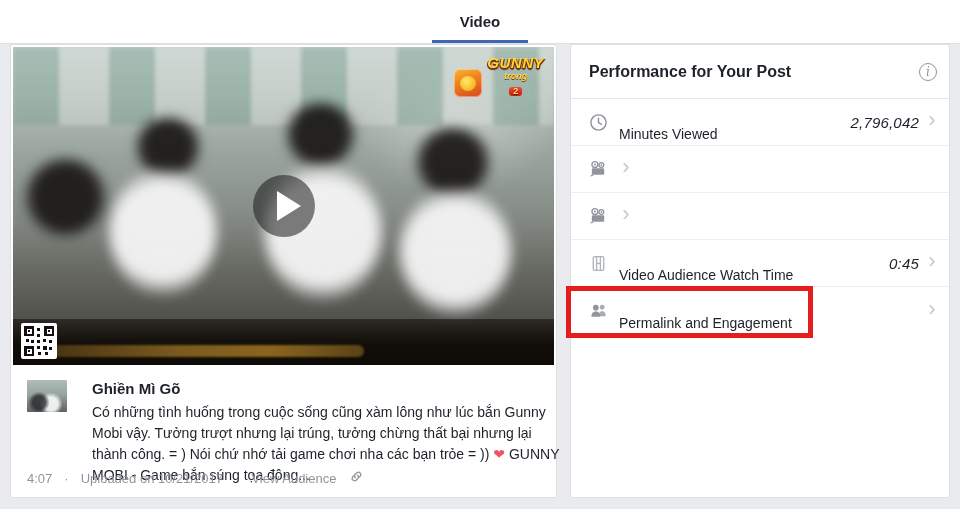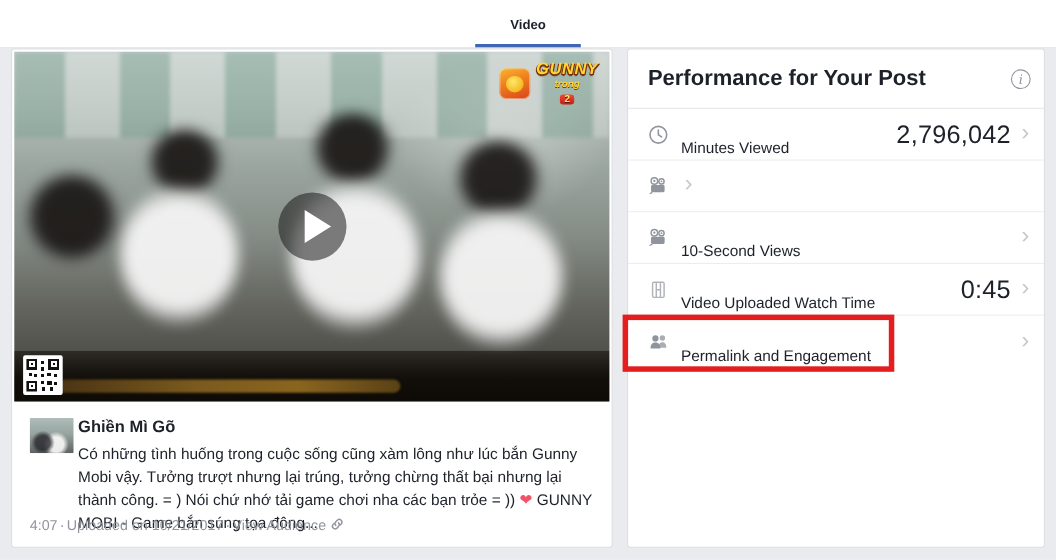--- a/index.html
+++ b/index.html
@@ -3,21 +3,21 @@
 <meta charset="utf-8">
 <style>
   * { margin:0; padding:0; box-sizing:border-box; }
   html,body { width:960px; height:509px; overflow:hidden; }
   body { font-family:"Liberation Sans","DejaVu Sans",sans-serif; background:#e9ebee; position:relative; }
 
   
   .tabbar { height:44px; background:#fff; border-bottom:1px solid #dddfe2;
             display:flex; justify-content:center; align-items:stretch; gap:0; }
   .tab { width:96px; display:flex; align-items:center; justify-content:center;
-         font-size:12px; color:#616770; cursor:pointer; position:relative; margin:0 8px; }
+         font-size:15px; color:#616770; cursor:pointer; position:relative; margin:0 8px; }
   .tab.active { color:#1d2129; font-weight:bold; }
   .tab.active::after { content:""; position:absolute; left:0; right:0; bottom:0; height:3px; background:#4267b2; }
 
   
   .card { position:absolute; top:44px; background:#fff; border:1px solid #dddfe2; border-radius:3px; }
   .card-left  { left:10px;  width:547px; height:454px; }
   .card-right { left:570px; width:380px; height:454px; }
 
   
   .video-wrap { margin:2px; height:318px; position:relative; overflow:hidden; background:
@@ -30,65 +30,65 @@
   .hair  { background:radial-gradient(circle, rgba(25,22,20,0.92) 0 55%, transparent 75%); }
   .shirt { background:radial-gradient(circle, rgba(245,245,245,0.95) 0 55%, transparent 78%); }
 
   .bottom-band { position:absolute; left:0; right:0; bottom:0; height:46px;
       background:linear-gradient(180deg, rgba(18,13,8,0.55), rgba(16,12,7,0.97) 55%, #0e0a06); }
   .log { position:absolute; left:40px; right:190px; bottom:8px; height:12px; border-radius:8px;
       background:linear-gradient(90deg,#4a3414,#7a5a1e 40%,#8a651f 70%,#5a4216); filter:blur(1px); }
   .qr { position:absolute; left:8px; bottom:6px; width:36px; height:36px; background:#fff;
       border-radius:2px; padding:3px; }
 
-  .watermark { position:absolute; top:8px; right:10px; display:flex; align-items:center; gap:5px; }
+  .watermark { position:absolute; top:8px; right:10px; display:flex; align-items:flex-end; gap:5px; }
   .wm-appicon { width:28px; height:28px; border-radius:6px;
       background:linear-gradient(160deg,#f7b733 0%,#ef7d1d 45%,#d6451d 100%);
       box-shadow:inset 0 0 0 1px rgba(255,255,255,0.4); position:relative; }
   .wm-appicon::after { content:""; position:absolute; left:6px; top:7px; width:16px; height:15px;
       border-radius:50%; background:radial-gradient(circle at 40% 35%, #ffe76a, #f5b821 70%, #c67c10); }
   .wm-text { text-align:center; line-height:1; }
   .wm-title { font-size:15px; font-weight:bold; font-style:italic; color:#ffd735; letter-spacing:.5px;
       text-shadow:-1px 1px 0 #7c2d06, 1px 1px 0 #7c2d06, 0 2px 1px rgba(60,20,0,.8); }
   .wm-sub { font-size:9px; font-weight:bold; font-style:italic; color:#ffd735;
       text-shadow:0 1px 0 #7c2d06; display:block; margin-top:1px; }
   .wm-badge { display:inline-block; margin-top:1px; background:linear-gradient(#ef4b3a,#c21f12);
       color:#ffe76a; font-size:9px; font-weight:bold; padding:0 4px; border-radius:3px;
       text-shadow:0 1px 0 #6b0d04; }
 
   .play-btn { position:absolute; left:50%; top:50%; width:62px; height:62px; margin:-31px 0 0 -31px;
       border-radius:50%; background:rgba(25,25,25,0.55); cursor:pointer; }
   .play-tri { position:absolute; left:24px; top:16px; width:0; height:0;
       border-style:solid; border-width:15px 0 15px 24px; border-color:transparent transparent transparent #fff; }
 
   
-  .meta { display:flex; gap:4px; padding:13px 18px 0 16px; }
+  .meta { display:flex; gap:25px; padding:13px 18px 0 16px; }
   .meta-thumb { width:40px; height:32px; flex:0 0 auto; border-radius:1px; background:
       radial-gradient(circle at 30% 70%, rgba(40,40,45,0.8) 0 18%, transparent 30%),
       radial-gradient(circle at 60% 75%, rgba(250,250,250,0.9) 0 20%, transparent 34%),
       linear-gradient(180deg,#aebdba 0%,#97a49f 45%,#5d6260 100%); }
   .meta-title { font-size:15px; font-weight:bold; color:#1d2129; margin-bottom:5px; }
   .meta-desc { font-size:14px; line-height:21px; color:#1d2129; width:468px; }
   .heart { color:#f25268; }
   .meta-footer { position:absolute; left:16px; bottom:11px; font-size:13px; color:#90949c;
-      display:flex; align-items:flex-start; gap:2px; }
+      display:flex; align-items:center; gap:12px; }
   .meta-footer .link-ic { margin-left:2px; }
 
   
   .perf-header { height:54px; display:flex; align-items:center; justify-content:space-between;
       padding:0 12px 0 18px; border-bottom:1px solid #e5e6e9; }
-  .perf-title { font-size:20px; font-weight:bold; color:#1d2129; }
+  .perf-title { font-size:16px; font-weight:bold; color:#1d2129; }
   .info-btn { width:18px; height:18px; border:1px solid #90949c; border-radius:50%;
       color:#90949c; font-family:"DejaVu Serif",serif; font-style:italic; font-size:12px;
       display:flex; align-items:center; justify-content:center; cursor:pointer; }
   .perf-row { height:47px; display:flex; align-items:center; padding:0 10px 0 18px; cursor:pointer; }
   .perf-row:not(:last-child) { border-bottom:1px solid #ebedf0; }
   .row-icon { width:20px; height:20px; flex:0 0 auto; margin-right:10px; display:flex; align-items:center; }
   .row-label { font-size:14px; color:#1d2129; flex:1 1 auto;margin-top:24px; }
-  .row-value { font-size:23px; color:#1d2129; letter-spacing:.2px; margin-right:6px; }
+  .row-value { font-size:15px; color:#1d2129; letter-spacing:.2px; margin-right:6px;font-style:italic; }
   .row-chev { font-size:22px; color:#c5c9cf; width:14px; text-align:center; line-height:1;
       transform:translateY(-2px); }
 
   
   .red-box { position:absolute; left:566px; top:286px; width:247px; height:52px;
       border:5px solid #e41e1e; pointer-events:none; z-index:20; }
 </style>
 </head>
 <body>
 
@@ -211,34 +211,33 @@
     <span class="row-icon">
       <svg width="19" height="19" viewBox="0 0 20 20" fill="#90949c">
         <circle cx="6.2" cy="4.8" r="3.1" fill="none" stroke="#90949c" stroke-width="1.4"></circle>
         <circle cx="6.2" cy="4.8" r="1.1"></circle>
         <circle cx="13" cy="5.2" r="2.5" fill="none" stroke="#90949c" stroke-width="1.4"></circle>
         <circle cx="13" cy="5.2" r="0.9"></circle>
         <rect x="3" y="8.6" width="13" height="7" rx="1.4"></rect>
         <path d="M3.4 15 L0.8 17.4 L4.8 16.6 Z"></path>
       </svg>
     </span>
-    <span class="row-label">10-Second Views</span>
     <span class="row-chev">›</span>
   </div>
 
   <div class="perf-row">
     <span class="row-icon">
       <svg width="19" height="19" viewBox="0 0 20 20" fill="none" stroke="#b0b3b8" stroke-width="1.4">
         <rect x="4.5" y="2.8" width="11" height="14.4" rx="1.2"></rect>
         <line x1="8" y1="2.8" x2="8" y2="17.2"></line>
         <line x1="12" y1="2.8" x2="12" y2="17.2"></line>
         <line x1="8" y1="10" x2="12" y2="10"></line>
       </svg>
     </span>
-    <span class="row-label">Video Uploaded Watch Time</span>
+    <span class="row-label">Video Audience Watch Time</span>
     <span class="row-value">0:45</span>
     <span class="row-chev">›</span>
   </div>
 
   <div class="perf-row">
     <span class="row-icon">
       <svg width="20" height="19" viewBox="0 0 22 20" fill="#90949c">
         <circle cx="14.5" cy="6.5" r="2.7" fill="#a9adb3"></circle>
         <path d="M10.6 16.2 c0-4 1.8-5.4 3.9-5.4 s3.9 1.4 3.9 5.4 z" fill="#a9adb3"></path>
         <circle cx="7.5" cy="6.9" r="3.1"></circle>

